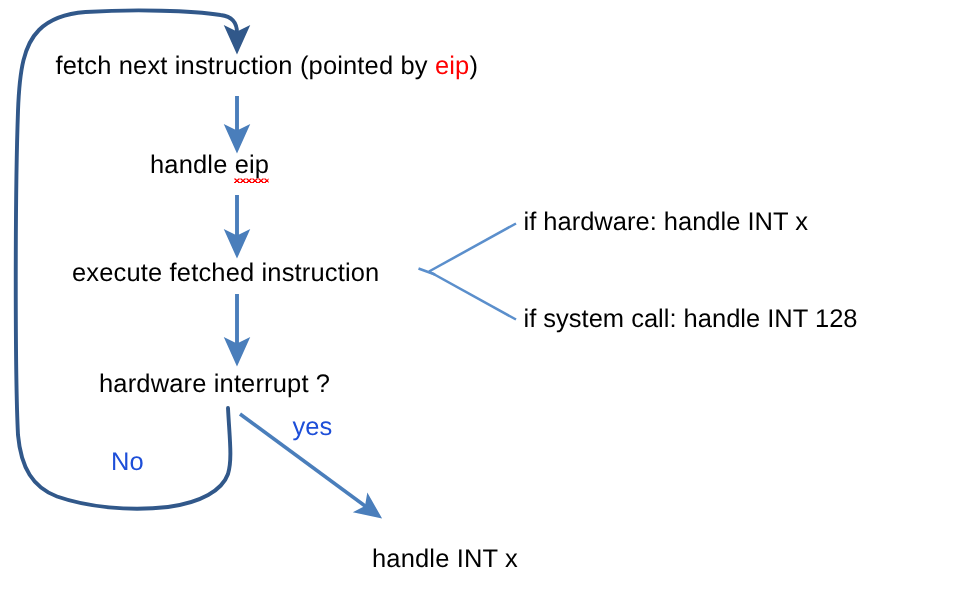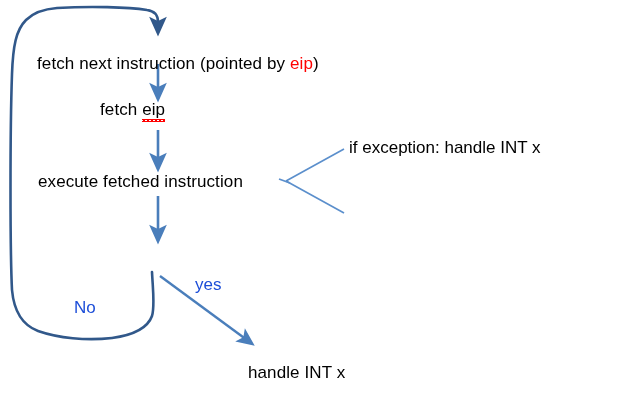--- a/index.html
+++ b/index.html
@@ -106,29 +106,31 @@
 
     <line x1="286" y1="181" x2="344" y2="149" stroke="#5b8fcc" stroke-width="1.7"></line>
 
     <line x1="286" y1="181" x2="344" y2="213" stroke="#5b8fcc" stroke-width="1.7"></line>
 
     <line x1="279" y1="179" x2="290" y2="183" stroke="#5b8fcc" stroke-width="1.7"></line>
 
     <line x1="160" y1="276" x2="247" y2="340" stroke="#4a7ebb" stroke-width="2.4" marker-end="url(#arrow-blue)"></line>
   </svg>
 
-  <div class="node-label" style="left:37px; top:34px;margin-top:20px;"><span>fetch next instruction (pointed by </span><span class="kw-red">eip</span><span>)</span></div>
+  <div class="node-label" style="left:37px; top:34px;"><span>fetch next instruction (pointed by </span><span class="kw-red">eip</span><span>)</span></div>
 
-  <div class="node-label" style="left:100px; top:100px;"><span>fetch </span><span class="misspelled">eip</span></div>
+  <div class="node-label" style="left:100px; top:100px;"><span>handle </span><span class="misspelled">eip</span></div>
 
-  <div class="node-label" style="left:38px; top:172px;text-align:center;">execute fetched instruction</div>
+  <div class="node-label" style="left:48px; top:172px;text-align:center;">execute fetched instruction</div>
 
+  <div class="node-label" style="left:66px; top:246px;">hardware interrupt ?</div>
 
   <div class="node-label" style="left:248px; top:363px;">handle INT x</div>
 
-  <div class="branch-label" style="left:349px; top:138px;">if exception: handle INT x</div>
+  <div class="branch-label" style="left:349px; top:138px;">if hardware: handle INT x</div>
 
+  <div class="branch-label" style="left:349px; top:203px;">if system call: handle INT 128</div>
 
   <div class="edge-label" style="left:195px; top:275px;">yes</div>
 
   <div class="edge-label" style="left:74px; top:298px;">No</div>
 
 </div>
 
 </body></html>

